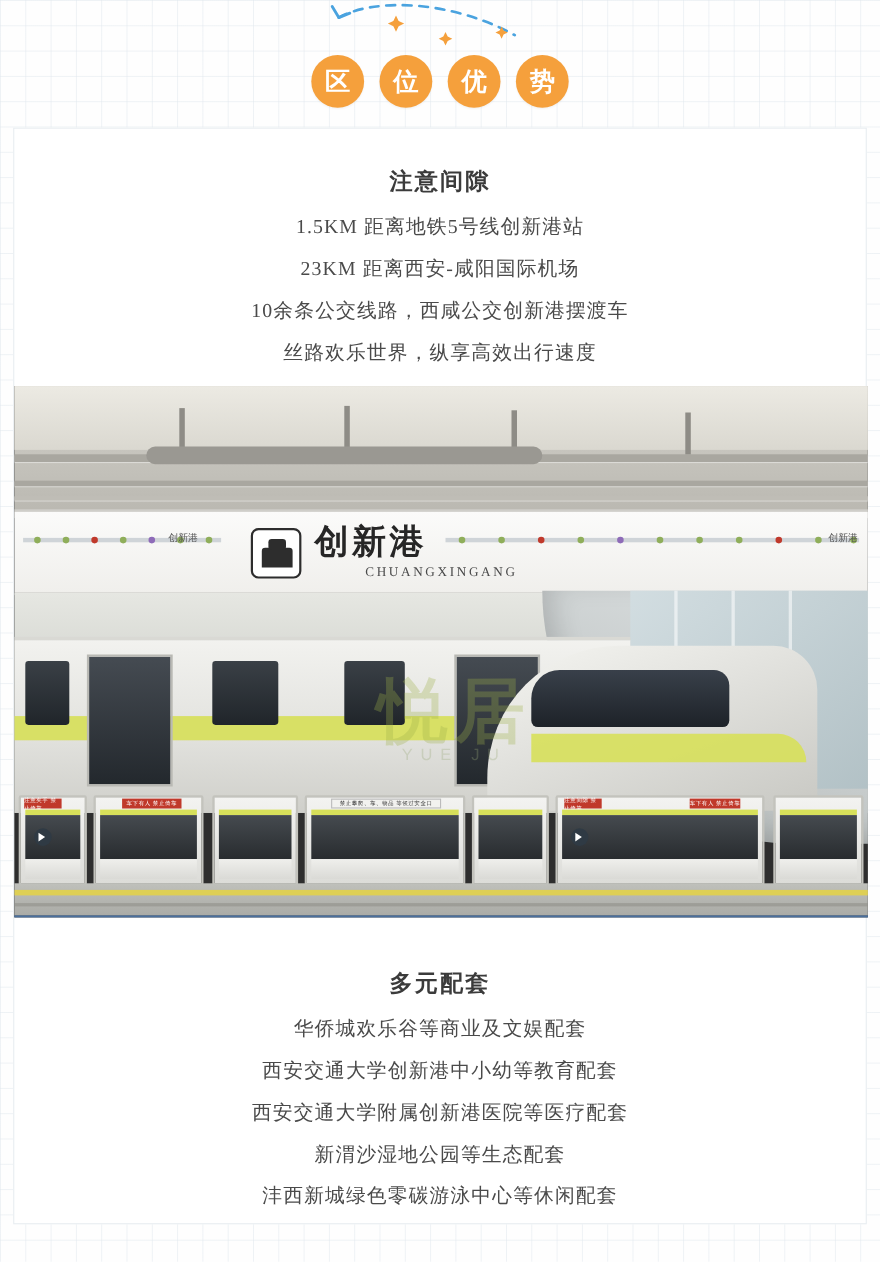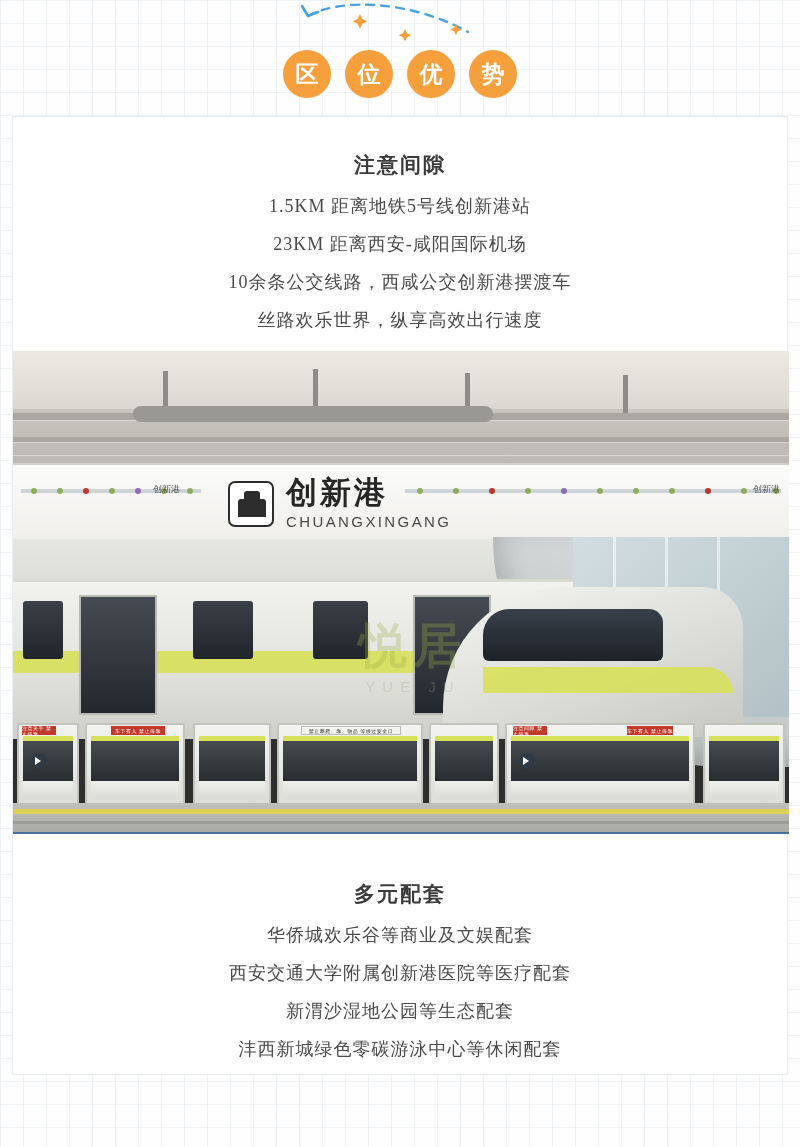--- a/index.html
+++ b/index.html
@@ -148,22 +148,23 @@
   }
   .station-logo::after {
     content: ""; position: absolute; left: 14px; top: 8px;
     width: 16px; height: 10px; background: #2d2d2d; border-radius: 3px;
   }
   .station-cn {
     font-size: 31px; font-weight: 700; color: #262626; letter-spacing: 3px;
     font-family: "Liberation Serif", serif; line-height: 1;
   }
   .station-en {
-    font-size: 15px; color: #4a4a4a; letter-spacing: 2.4px; margin-top: 5px;
-    font-family: Liberation Sans, sans-serif;
+    font-size: 12px; color: #4a4a4a; letter-spacing: 2.4px; margin-top: 5px;
+    font-family: Liberation Serif, serif;
+    margin-left: 46px;
   }
   .side-label {
     position: absolute; font-size: 9px; color: #555; top: 18px;
   }
 
   
   .tube {
     position: absolute; left: 0; top: 188px; width: 100%; height: 200px;
     background: linear-gradient(180deg,#e6e7e2 0%,#d0d2cc 45%,#b9bcb5 100%);
   }
@@ -213,21 +214,21 @@
     background: linear-gradient(180deg,#39404a,#1d2228); border-radius: 26px 14px 6px 6px;
   }
 
   
   .watermark {
     position: absolute; left: 210px; top: 240px; width: 380px; height: 110px;
     display: flex; align-items: center; justify-content: center; gap: 16px;
     opacity: 0.30;
   }
   .wm-mark {
-    font-size: 48px; color: #9fb24a; font-family: "Liberation Serif", serif;
+    font-size: 64px; color: #9fb24a; font-family: "Liberation Serif", serif;
     font-weight: 700; letter-spacing: 6px;
   }
   .wm-sub {
     position: absolute; bottom: 6px; left: 50%; transform: translateX(-50%);
     font-size: 15px; letter-spacing: 7px; color: #9aa97a;
   }
 
   
   .psd-row { position: absolute; left: 0; top: 372px; width: 100%; height: 82px; }
   .psd {
@@ -429,18 +430,19 @@
 
       <div class="floor"></div>
       <div class="floor-line"></div>
       <div class="floor-line2"></div>
     </div>
   </div>
 
   <div class="bottom">
     <div class="section-title">多元配套</div>
     <div class="line">华侨城欢乐谷等商业及文娱配套</div>
+    <div class="line">西安交通大学创新港中小幼等教育配套</div>
     <div class="line">西安交通大学附属创新港医院等医疗配套</div>
     <div class="line">新渭沙湿地公园等生态配套</div>
     <div class="line">沣西新城绿色零碳游泳中心等休闲配套</div>
   </div>
 
 </div>
 
 </body></html>

